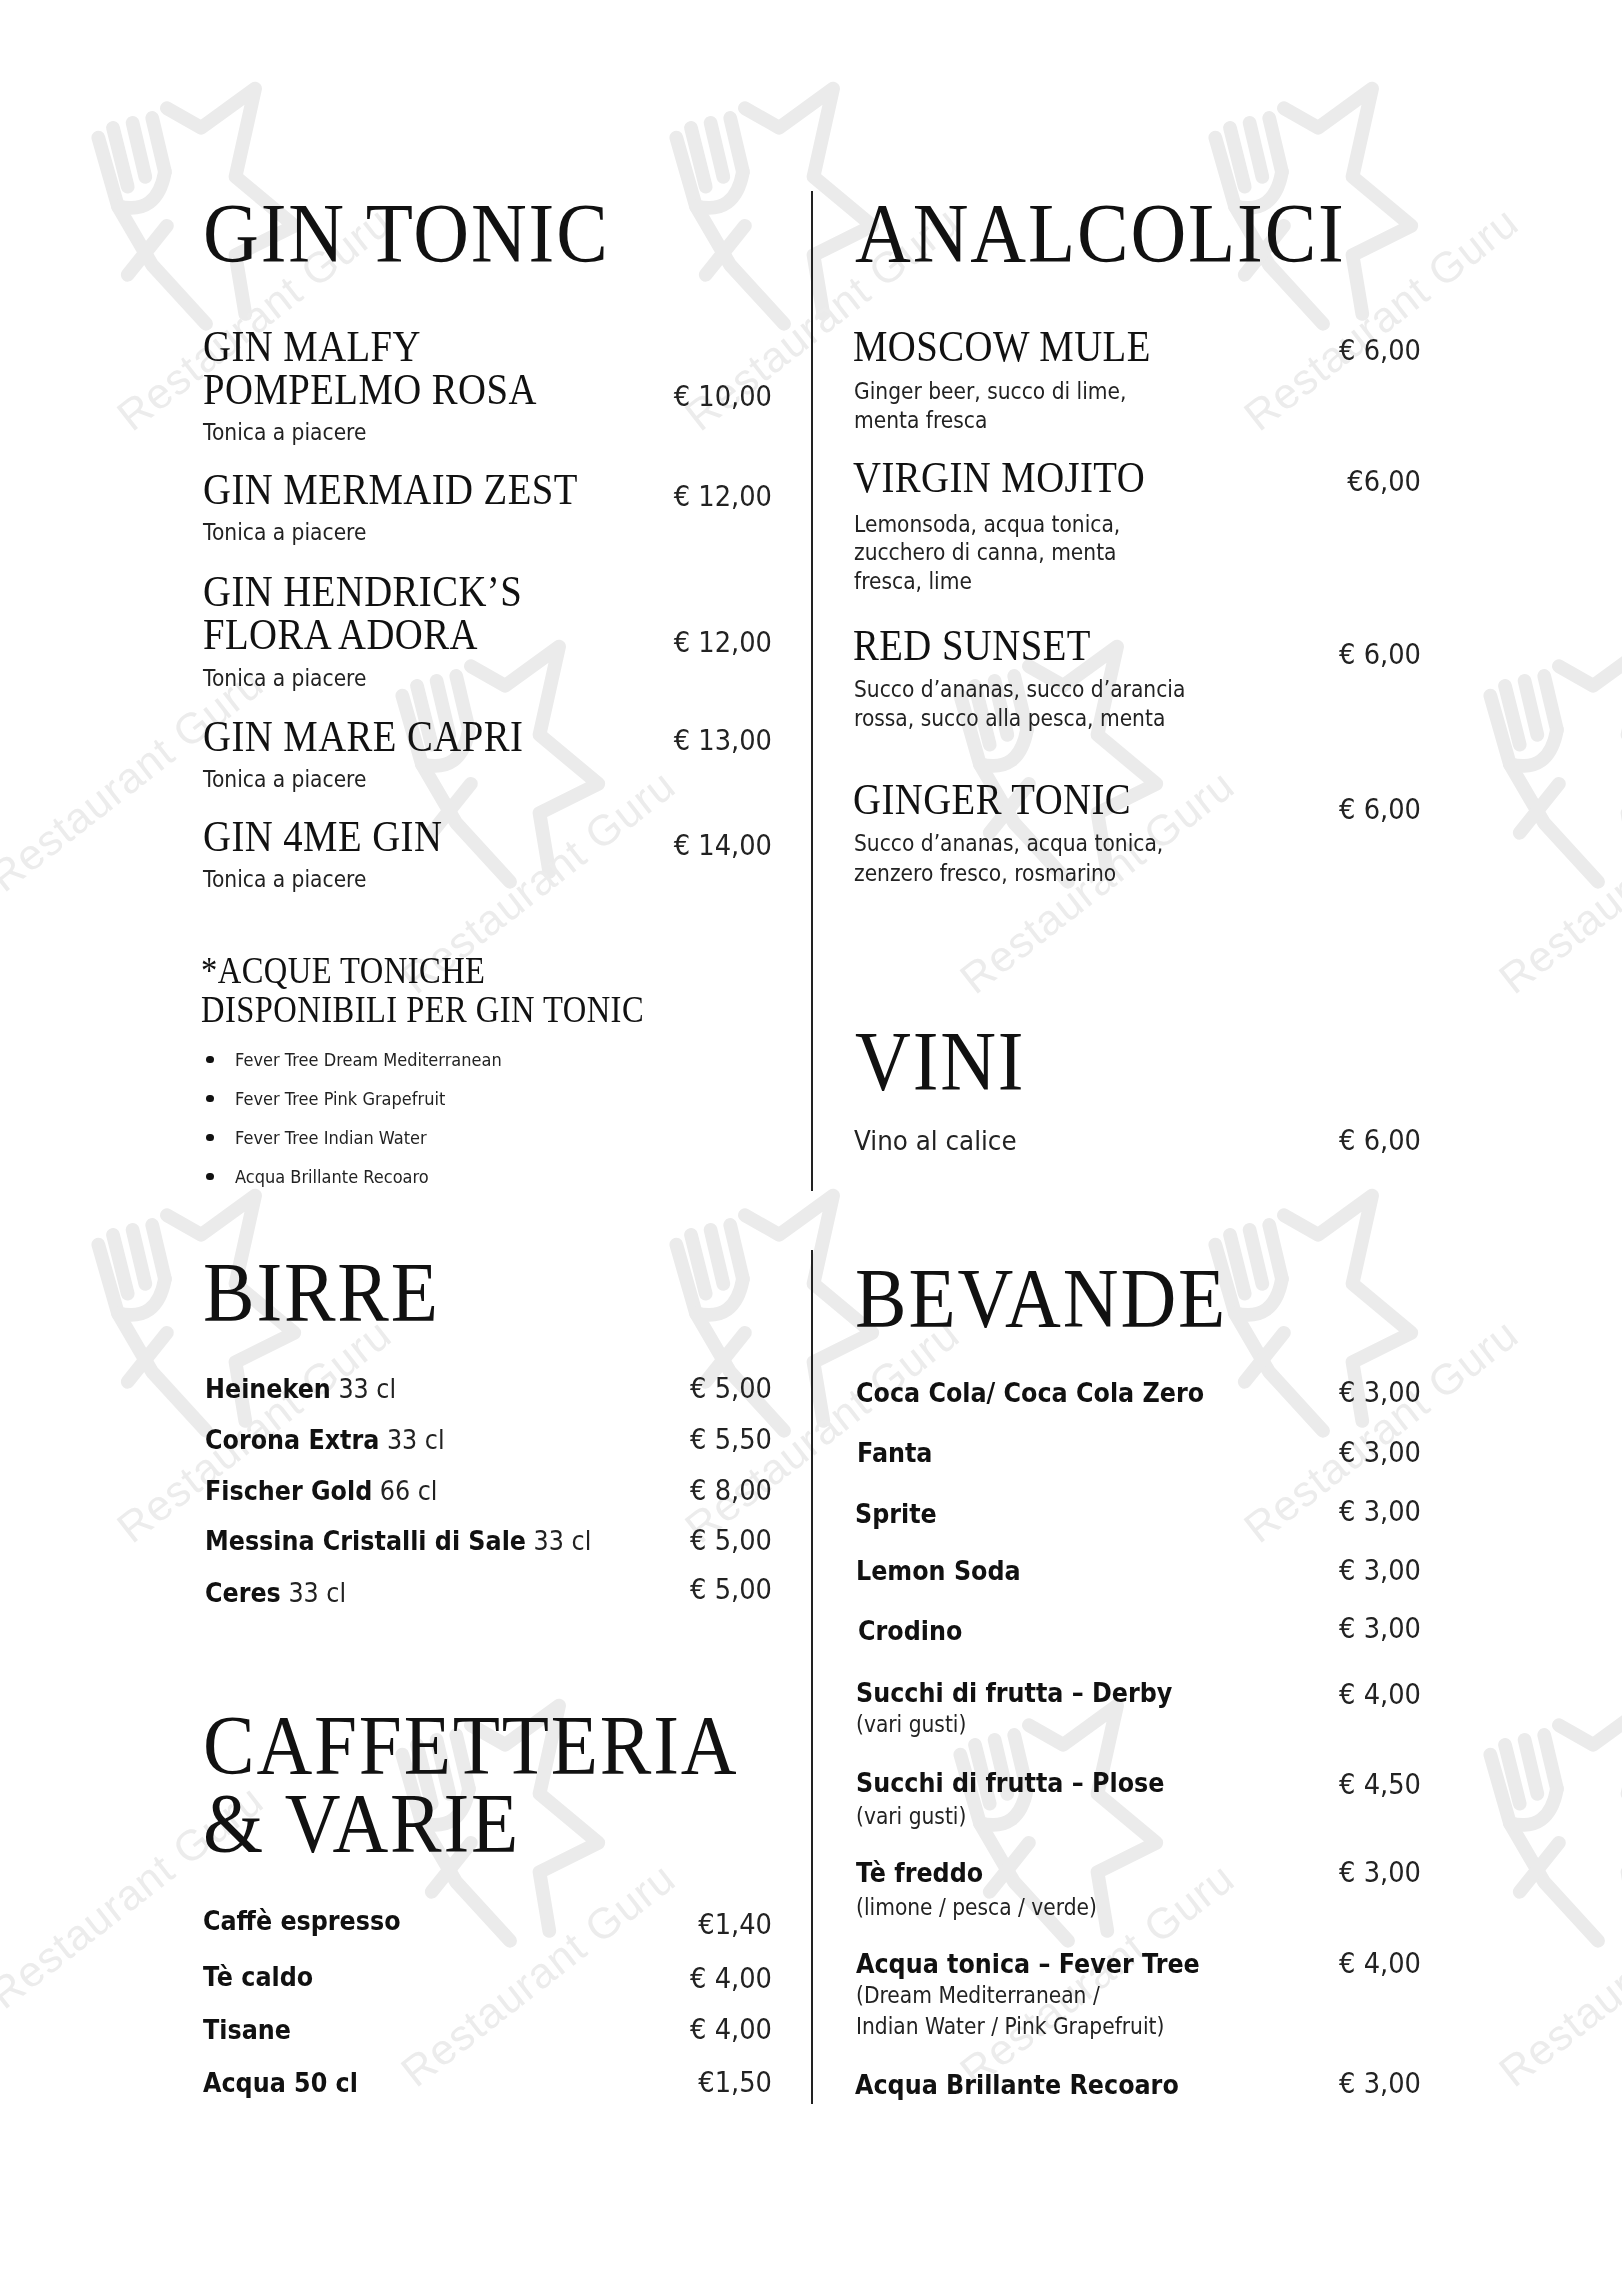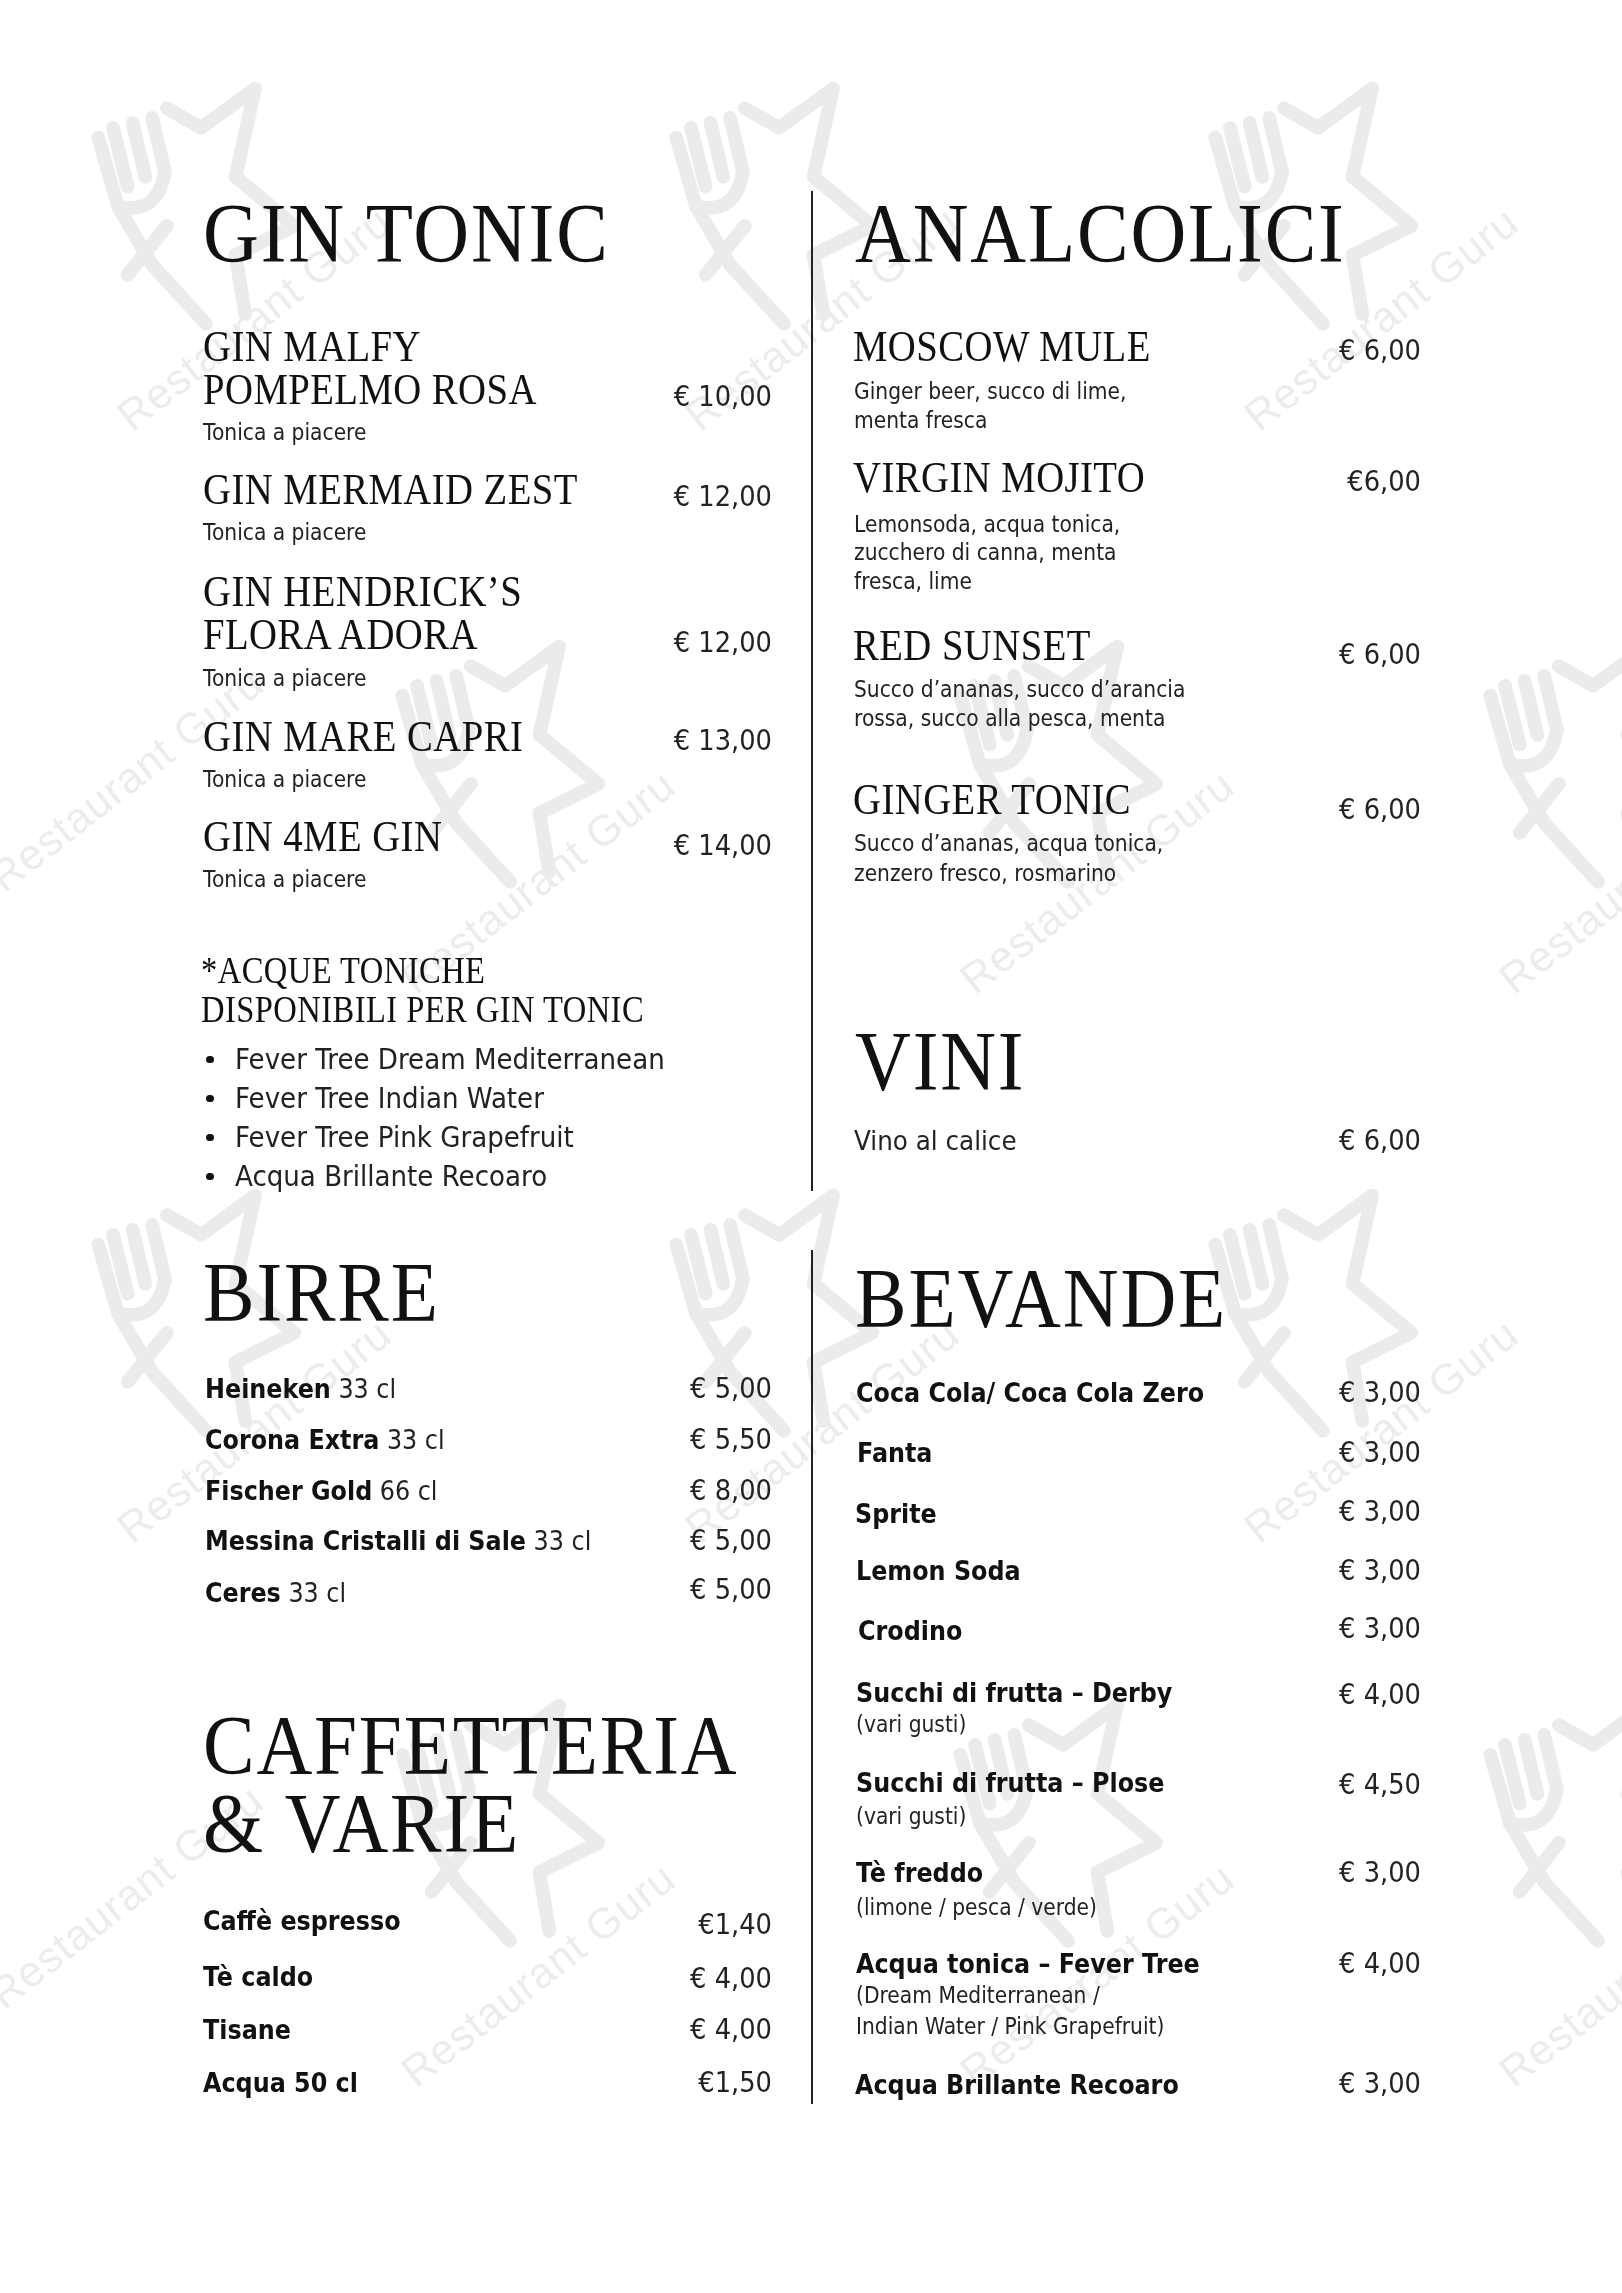--- a/index.html
+++ b/index.html
@@ -114,21 +114,21 @@
       transform-origin: left top;
       white-space: nowrap;
     }
     .bullets {
       position: absolute; margin: 0; padding: 0; list-style: none;
     }
     .bullets li {
       position: relative;
       height: 39px;
       font-family: "DejaVu Sans", sans-serif;
-      font-size: 29px;
+      font-size: 18px;
       line-height: 39px;
       color: #222;
       white-space: nowrap;
       padding-left: 32px;
     }
     .bullets li .dot {
       position: absolute; left: 2.9px; top: 15.7px;
       width: 7.8px; height: 7.8px; border-radius: 50%; background: #111;
     }
     .bullets li .txt { display: inline-block; transform: scaleX(0.9); transform-origin: left top; }
@@ -357,22 +357,22 @@
       <div class="item-title" style="left:203px; top:816px;">GIN 4ME GIN</div>
       <div class="price left-col" style="top:830px;">€ 14,00</div>
       <div class="sub" style="left:203px; top:865px;">Tonica a piacere</div>
     </div>
 
     <div class="note-heading" style="left:201px; top:951px;">*ACQUE TONICHE</div>
     <div class="note-heading" style="left:201px; top:990px;">DISPONIBILI PER GIN TONIC</div>
 
     <ul class="bullets" style="left:203px; top:1040px;">
       <li><span class="dot"></span><span class="txt">Fever Tree Dream Mediterranean</span></li>
+      <li><span class="dot"></span><span class="txt">Fever Tree Pink Grapefruit</span></li>
       <li><span class="dot"></span><span class="txt">Fever Tree Indian Water</span></li>
-      <li><span class="dot"></span><span class="txt">Fever Tree Pink Grapefruit</span></li>
       <li><span class="dot"></span><span class="txt">Acqua Brillante Recoaro</span></li>
     </ul>
   </section>
 
   <section>
     <h1 class="heading" style="left:855px; top:192px;">ANALCOLICI</h1>
 
     <div>
       <div class="item-title" style="left:853px; top:326px;">MOSCOW MULE</div>
       <div class="price right-col" style="top:335px;">€ 6,00</div>

